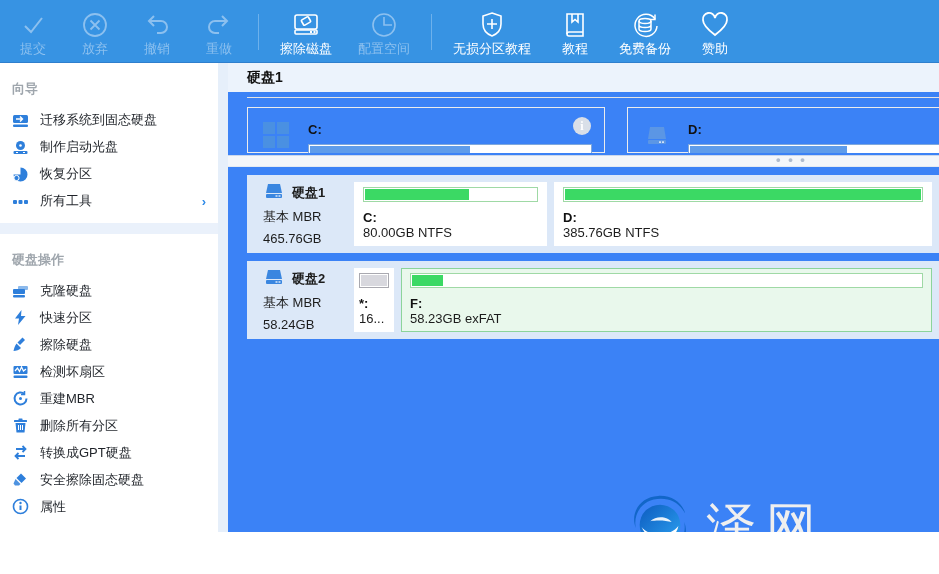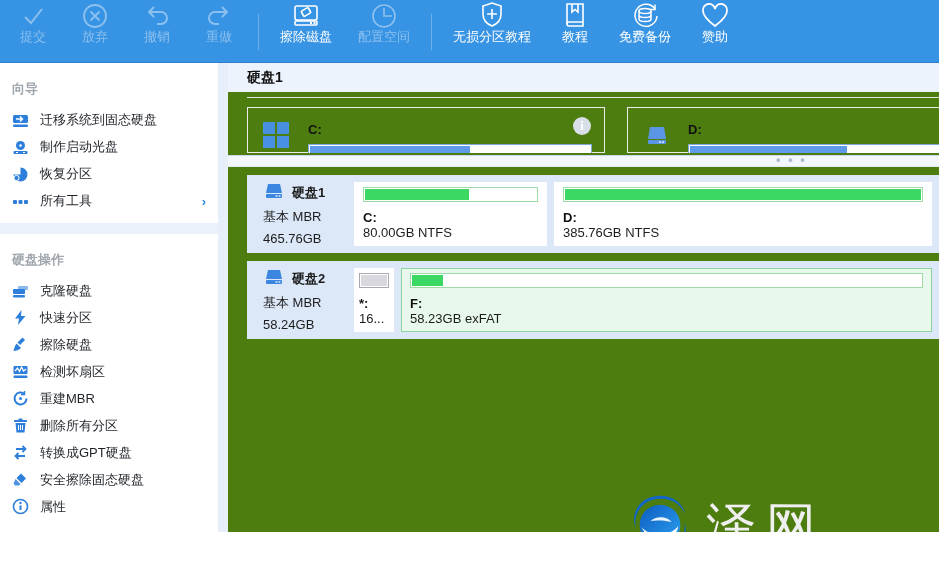--- a/index.html
+++ b/index.html
@@ -3,31 +3,31 @@
 <meta charset="utf-8">
 <style>
   * { margin:0; padding:0; box-sizing:border-box; }
   html,body { width:939px; height:574px; overflow:hidden;
     font-family:"Liberation Sans","DejaVu Sans",sans-serif; background:#fff; }
 
   
   .toolbar { height:63px; background:#3793E3; display:flex; align-items:stretch;
     padding-left:2px; border-bottom:1px solid #2f7fcd; }
   .tb-item { display:flex; flex-direction:column; align-items:center; justify-content:flex-end;
-    padding:5px 13px 18px; color:#fff; cursor:pointer; min-width:62px; }
+    padding:5px 13px 6px; color:#fff; cursor:pointer; min-width:62px; }
   .tb-item.dim { color:#8cc0ef; cursor:default; }
   .tb-icon { height:34px; display:flex; align-items:center; justify-content:center; }
   .tb-label { font-size:13px; line-height:14px; white-space:nowrap; }
   .tb-sep { width:1px; background:#6db1ec; margin:14px 8px 12px; }
 
   
   .content { display:flex; height:469px;border-radius:26px; }
   .sidebar { width:218px; background:#fff; display:flex; flex-direction:column; }
   .side-strip { width:10px; background:#E6EFFA; }
-  .main { flex:1; background:#4d7c0f; display:flex; flex-direction:column; position:relative; overflow:hidden; }
+  .main { flex:1; background:#3b82f6; display:flex; flex-direction:column; position:relative; overflow:hidden; }
 
   
   .section-title { padding:17px 12px 9px; color:#9FA6AD; font-size:13px; font-weight:bold; }
   .side-item { display:flex; align-items:center; height:30px; padding:0 12px; font-size:13px;
     color:#1f2329; cursor:pointer; }
   .side-icon { width:17px; height:17px; color:#2E7FDB; margin-right:11px; flex:0 0 auto;
     display:flex; align-items:center; justify-content:center; }
   .side-label { flex:1; white-space:nowrap; }
   .side-chevron { color:#2E8AE8; font-size:13px; font-weight:bold; }
   .side-gap { height:12px; background:#EAF1FB; margin-top:8px; }

